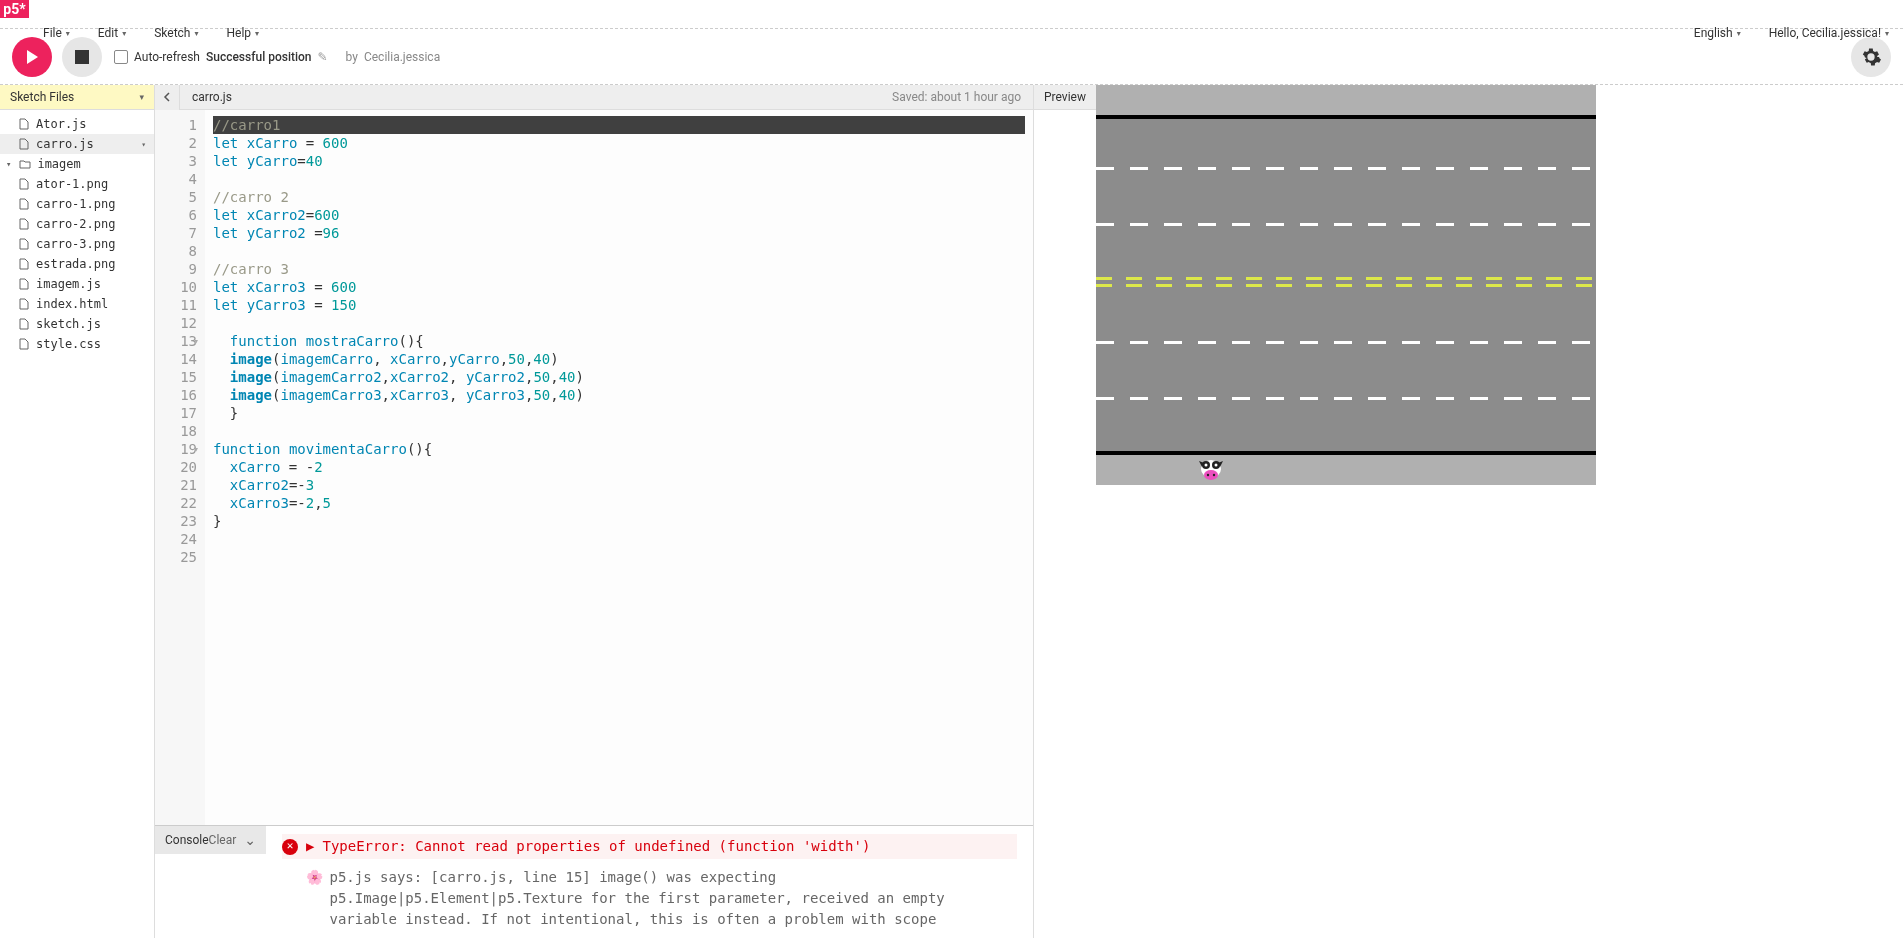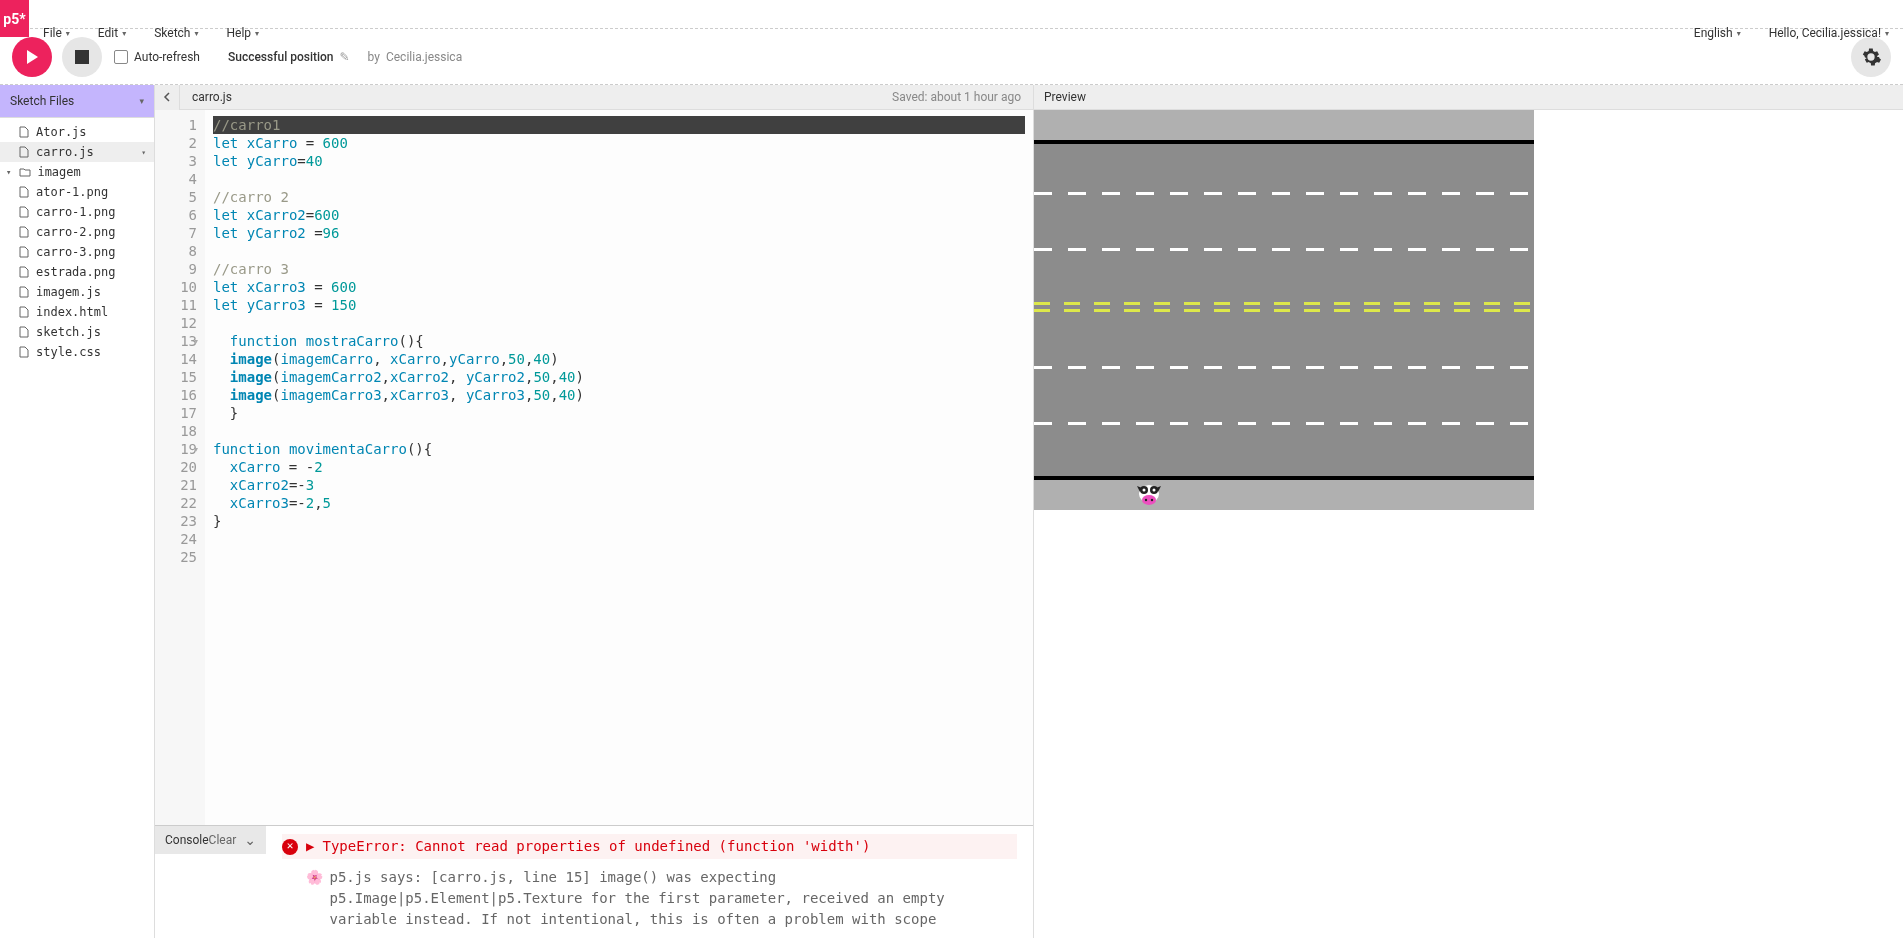--- a/index.html
+++ b/index.html
@@ -1,37 +1,37 @@
 <!DOCTYPE html>
 <html><head>
 <meta charset="utf-8">
 <style>
 * { margin: 0; padding: 0; box-sizing: border-box; }
 body { font-family: -apple-system, BlinkMacSystemFont, "Segoe UI", Roboto, Helvetica, Arial, sans-serif; font-size: 12px; color: #333; background: #fff; }
 .top-bar { height: 29px; display: flex; align-items: stretch; border-bottom: 1px dashed #ccc; }
-.logo { width: 29px; height: 37px; background: #ed225d; color: #fff; display: flex; align-items: center; justify-content: center; font-weight: bold; font-size: 14px; }
+.logo { width: 29px; height: 18px; background: #ed225d; color: #fff; display: flex; align-items: center; justify-content: center; font-weight: bold; font-size: 14px; }
 .menu-bar { display: flex; align-items: center; flex: 1; }
 .menu-item { padding: 0 14px; height: 29px; display: flex; align-items: center; cursor: pointer; color: #333; font-size: 12px; margin-top: 38px; }
 .menu-item .tri { margin-left: 4px; font-size: 8px; color: #666; }
 .menu-right { margin-left: auto; display: flex; align-items: center; }
 .toolbar { height: 56px; display: flex; align-items: center; padding: 0 12px; border-bottom: 1px dashed #ccc; }
 .play-btn { width: 40px; height: 40px; border-radius: 50%; background: #ed225d; display: flex; align-items: center; justify-content: center; cursor: pointer; margin-right: 10px; }
 .play-btn svg { width: 16px; height: 16px; }
 .stop-btn { width: 40px; height: 40px; border-radius: 50%; background: #e6e6e6; display: flex; align-items: center; justify-content: center; cursor: pointer; margin-right: 12px; }
 .stop-btn .sq { width: 14px; height: 14px; background: #333; }
-.auto-refresh { display: flex; align-items: center; margin-right: 28px; }
+.auto-refresh { display: flex; align-items: center; margin-right: 6px; }
 .checkbox { width: 14px; height: 14px; border: 1.5px solid #888; border-radius: 2px; margin-right: 6px; }
 .sketch-meta { display: flex; align-items: center; gap: 6px; color: #333; }
 .sketch-name { font-weight: 500; }
 .by { color: #888; margin-left: 12px; }
 .author { color: #888; }
 .gear-btn { width: 40px; height: 40px; border-radius: 50%; background: #e6e6e6; display: flex; align-items: center; justify-content: center; cursor: pointer; margin-left: auto; }
 .main { display: flex; height: calc(100vh - 85px); }
 .sidebar { width: 155px; background: #fff; border-right: 1px solid #ddd; display: flex; flex-direction: column; }
-.sidebar-header { height: 25px; background: #c4b5fd; border-bottom: 1px solid #ddd; display: flex; align-items: center; padding: 16px 10px; justify-content: space-between; font-size: 12px; }
+.sidebar-header { height: 25px; background: #fef9c3; border-bottom: 1px solid #ddd; display: flex; align-items: center; padding: 8px 10px; justify-content: space-between; font-size: 12px; }
 .file-tree { padding: 4px 0; font-family: "Menlo", "Consolas", monospace; font-size: 12px; }
 .file-item { padding: 3px 8px 3px 18px; display: flex; align-items: center; gap: 6px; cursor: pointer; color: #333; }
 .file-item.selected { background: #eee; }
 .file-item.folder::before { content: "▸"; margin-left: -12px; margin-right: 2px; font-size: 9px; color: #666; }
 .file-item.folder.open::before { content: "▾"; }
 .file-item .fi { width: 12px; height: 12px; flex-shrink: 0; }
 .file-item.nested { }
 .file-item .dots { margin-left: auto; font-size: 8px; color: #666; }
 .editor-area { flex: 1; display: flex; flex-direction: column; min-width: 0; }
 .collapse-bar { width: 25px; background: #eee; border-right: 1px solid #ddd; display: flex; align-items: center; justify-content: center; height: 25px; cursor: pointer; }
@@ -52,21 +52,21 @@
 .fname { color: #0086b3; }
 .console-panel { border-top: 1px solid #ccc; background: #fff; display: flex; flex-direction: row; }
 .console-header { height: 28px; background: #e8e8e8; display: flex; align-items: center; padding: 0 10px; font-size: 12px; }
 .console-header .clear { margin-left: auto; color: #666; cursor: pointer; }
 .console-header .chev { margin-left: 8px; font-size: 14px; color: #666; }
 .console-body { padding: 8px 16px; font-family: "Menlo","Consolas",monospace; font-size: 14px; line-height: 1.5; max-height: 120px; overflow-y: scroll; }
 .error-line { background: #fdf2f2; padding: 2px 0; display: flex; align-items: center; gap: 8px; color: #d8000c; }
 .err-badge { width: 16px; height: 16px; background: #d8000c; border-radius: 50%; color: #fff; display: flex; align-items: center; justify-content: center; font-size: 11px; font-weight: bold; }
 .err-arrow { color: #d8000c; }
 .friendly-msg { color: #666; padding: 8px 0 0 24px; display: flex; gap: 6px; }
-.preview-panel { flex: 0 0 870px; border-left: 1px solid #ddd; display: flex; flex-direction: column; background: #fff; }
+.preview-panel { flex: 0 0 870px; border-left: 1px solid #ddd; display: flex; flex-direction: row; background: #fff; }
 .preview-header { height: 25px; background: #eee; border-bottom: 1px solid #ddd; display: flex; align-items: center; padding: 0 10px; font-size: 12px; }
 .preview-body { flex: 1; overflow: auto; background: #fff; }
 .canvas-sim { width: 500px; height: 400px; margin: 0; background: #a0a0a0; position: relative; overflow: hidden; }
 .sidewalk-top { position: absolute; top: 0; left: 0; right: 0; height: 34px; background: #b0b0b0; border-bottom: 4px solid #000; }
 .sidewalk-bot { position: absolute; bottom: 0; left: 0; right: 0; height: 34px; background: #b0b0b0; border-top: 4px solid #000; }
 .road { position: absolute; top: 34px; bottom: 34px; left: 0; right: 0; background: #8c8c8c; }
 .lane { position: absolute; left: 0; right: 0; height: 3px; }
 .dash-white { background: repeating-linear-gradient(90deg, #fff 0 18px, transparent 18px 34px); }
 .cow { position: absolute; bottom: 2px; left: 100px; width: 30px; height: 30px; }
 .pencil-icon { color: #999; }

